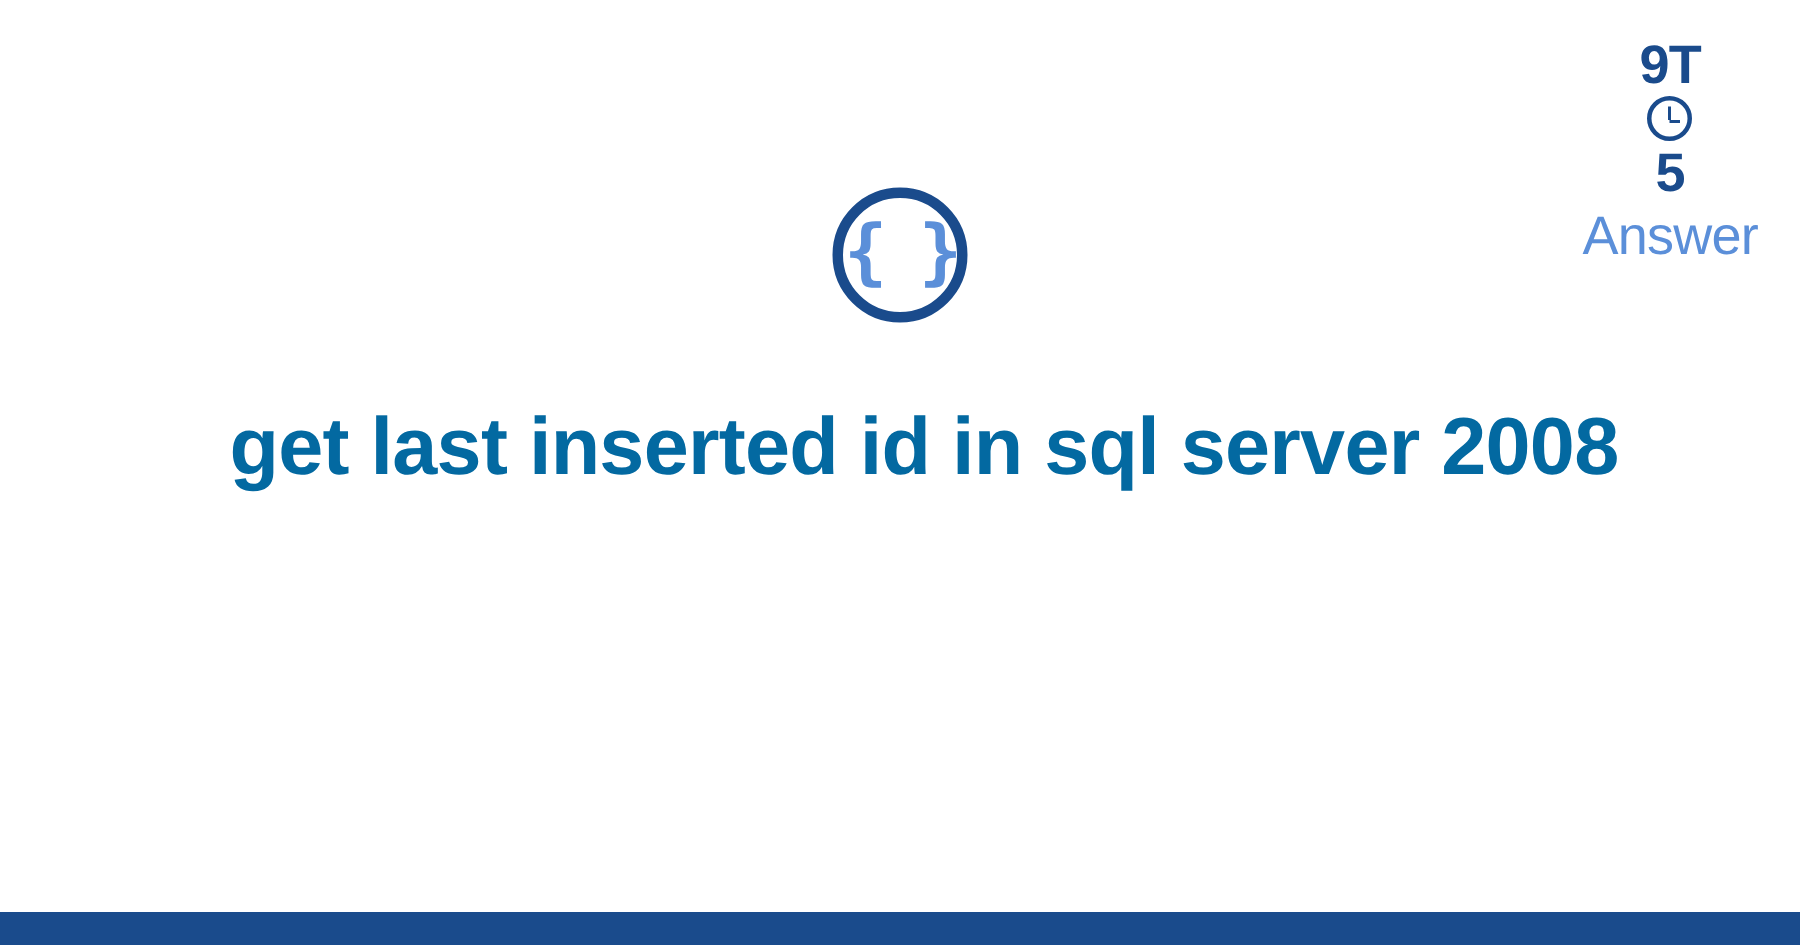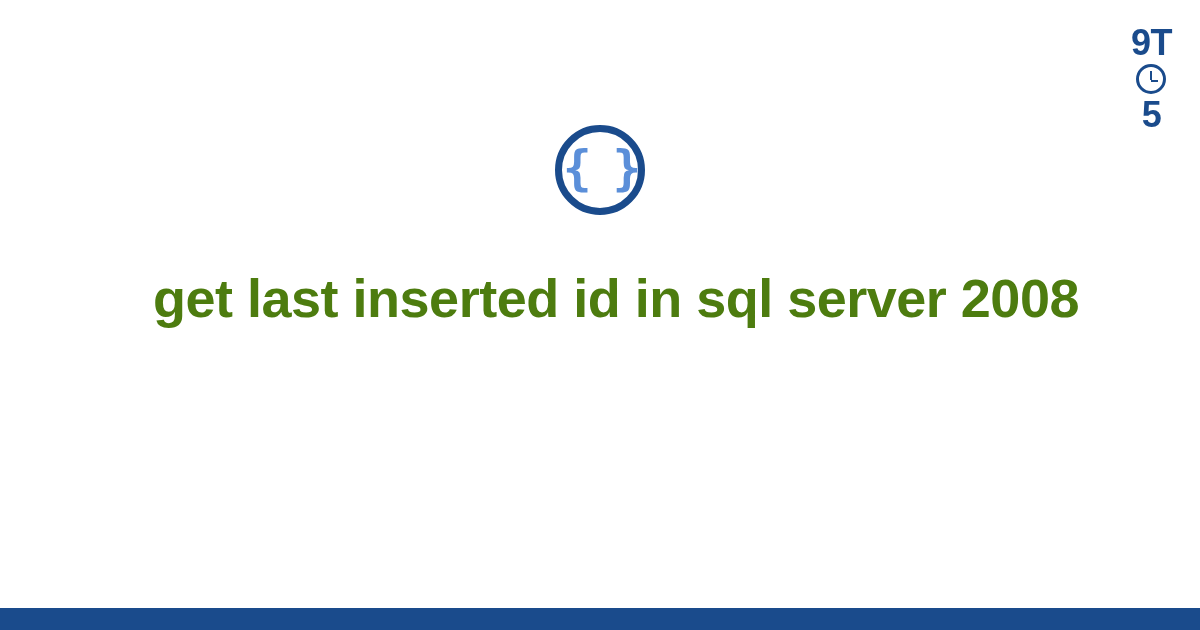--- a/index.html
+++ b/index.html
@@ -93,21 +93,21 @@
       font-size: 48px;
       font-weight: 700;
       font-family: "Consolas", "Monaco", monospace;
       letter-spacing: -4px;
       line-height: 1;
       padding-bottom: 4px;
     }
     .title {
       font-size: 54px;
       font-weight: 700;
-      color: #4d7c0f;
+      color: #0369a1;
       text-align: center;
       max-width: 1020px;
       line-height: 1.25;
       letter-spacing: -0.5px;
       margin-left: 32px;
     }
     .footer-bar {
       position: absolute;
       bottom: 0;
       left: 0;
@@ -116,20 +116,21 @@
       background: #1a4b8c;
     }
   </style>
 </head>
 <body>
 
 <div class="logo-wrap">
   <span class="logo-9t">9T</span>
   <span class="logo-clock"></span>
   <span class="logo-5">5</span>
+  <span class="logo-answer">Answer</span>
 </div>
 
 <div class="center-block">
   <div class="brace-icon">
     <span class="brace-inner">{ }</span>
   </div>
   <h1 class="title">get last inserted id in sql server 2008</h1>
 </div>
 
 <div class="footer-bar"></div>

